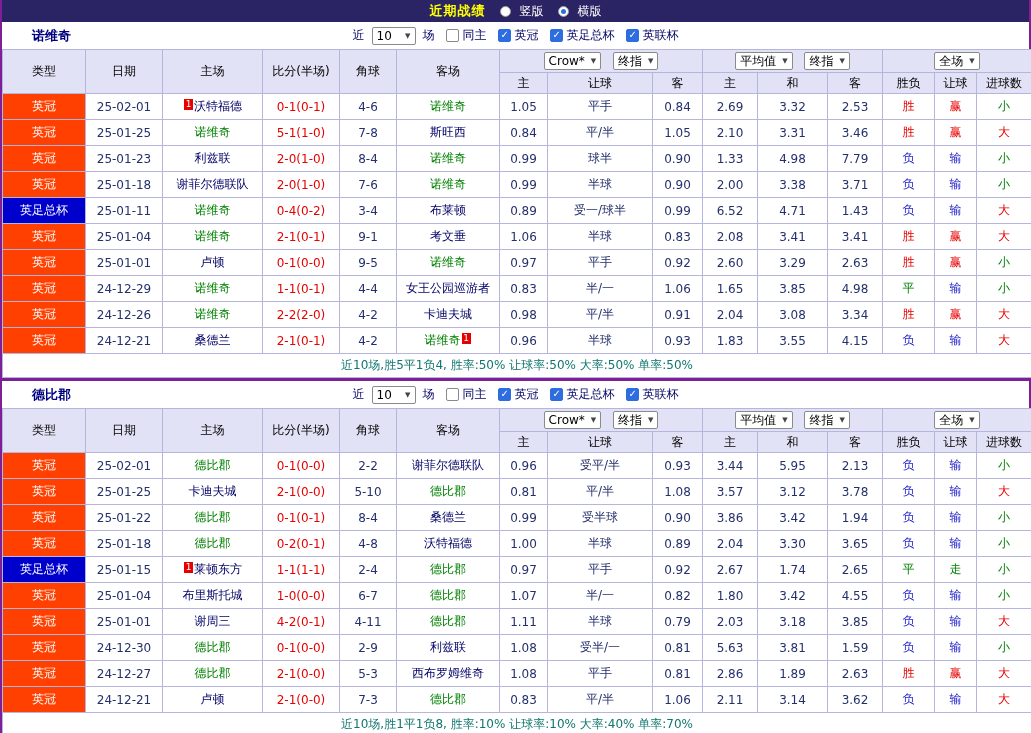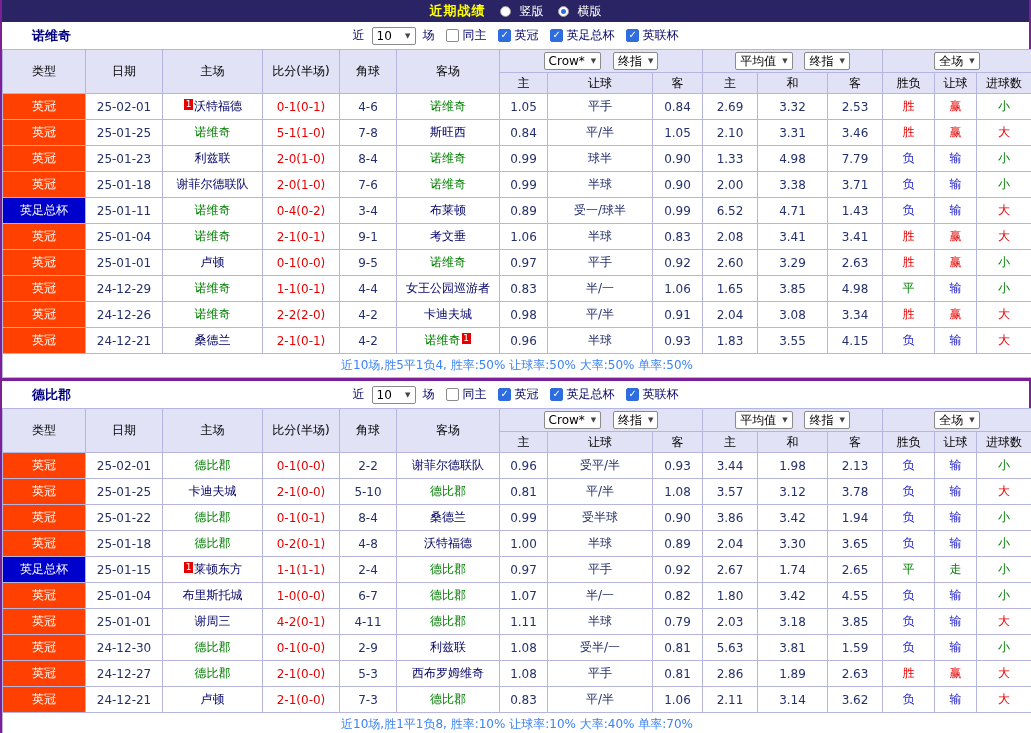--- a/index.html
+++ b/index.html
@@ -29,21 +29,21 @@
   .results thead tr.hrow2 th{height:21px}
   .ddcell .sel{margin:0 4px}
   .results td{height:26px;color:#24306b;font-size:12px;background:#fff}
   td.type{color:#fff}
   td.type.league{background:#ff4000}
   td.type.cup{background:#0000cc}
   td.score{color:#e60000}
   .team.focus{color:#008000}
   .team.opp{color:#000066}
   .red-badge{display:inline-block;background:#e60000;color:#fff;font-size:9px;line-height:11px;min-width:9px;padding:0 1px;vertical-align:3px;text-align:center;margin:0 1px}
-  td.summary{color:#3b82f6;height:24px}
+  td.summary{color:#0f766e;height:24px}
 </style>
 </head>
 <body>
 
 <div class="page">
 
   <div class="topbar">
     <span class="topbar-title">近期战绩</span>
     <span class="radio"></span>
     <span class="radio-label">竖版</span>
@@ -406,21 +406,21 @@
             <td class="type league">英冠</td>
             <td class="date">25-02-01</td>
             <td class="teamcell"><span class="team focus">德比郡</span></td>
             <td class="score">0-1(0-0)</td>
             <td class="corners">2-2</td>
             <td class="teamcell"><span class="team opp">谢菲尔德联队</span></td>
             <td class="num">0.96</td>
             <td class="handicap">受平/半</td>
             <td class="num">0.93</td>
             <td class="num">3.44</td>
-            <td class="num">1.98</td>
+            <td class="num">5.95</td>
             <td class="num">2.13</td>
             <td class="verdict" style="color: rgb(34, 34, 204);">负</td>
             <td class="verdict" style="color: rgb(34, 34, 204);">输</td>
             <td class="verdict" style="color: rgb(0, 128, 0);">小</td>
           </tr>
           <tr class="row">
             <td class="type league">英冠</td>
             <td class="date">25-01-25</td>
             <td class="teamcell"><span class="team opp">卡迪夫城</span></td>
             <td class="score">2-1(0-0)</td>

